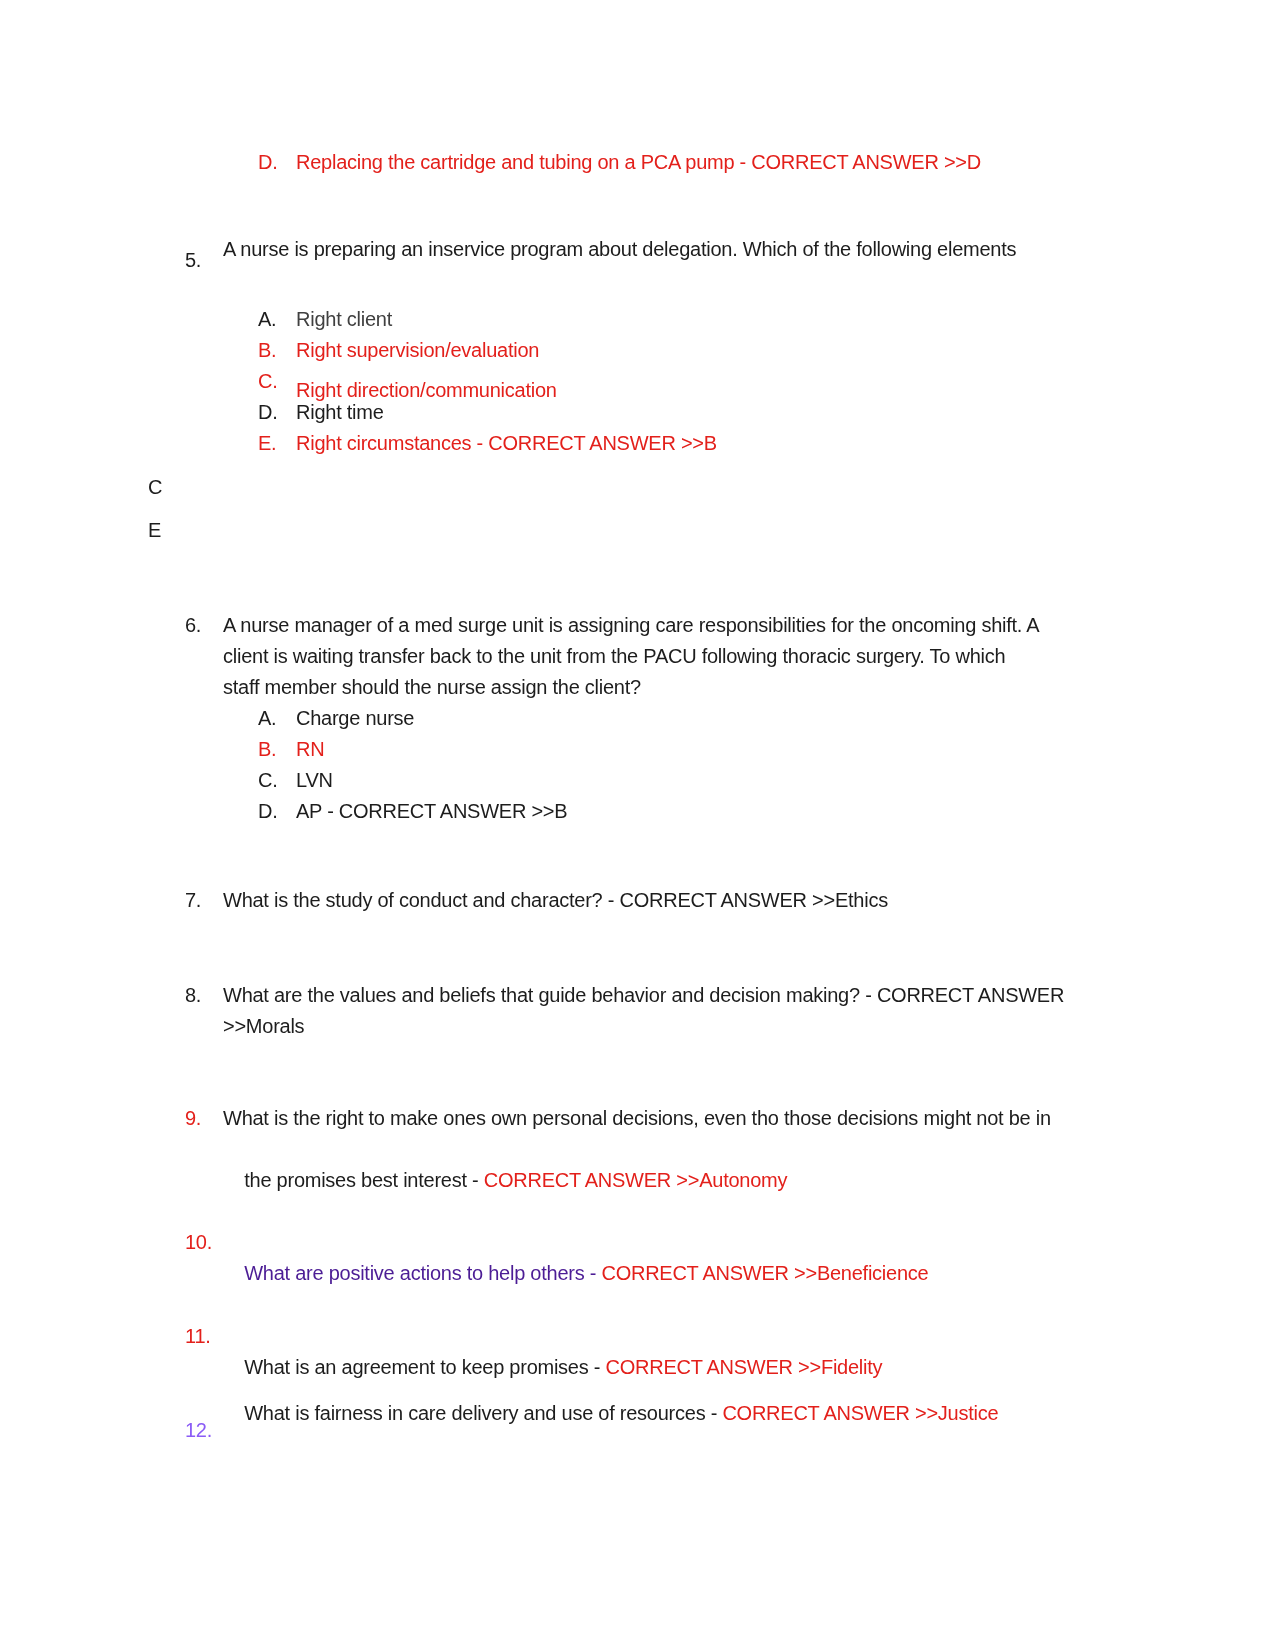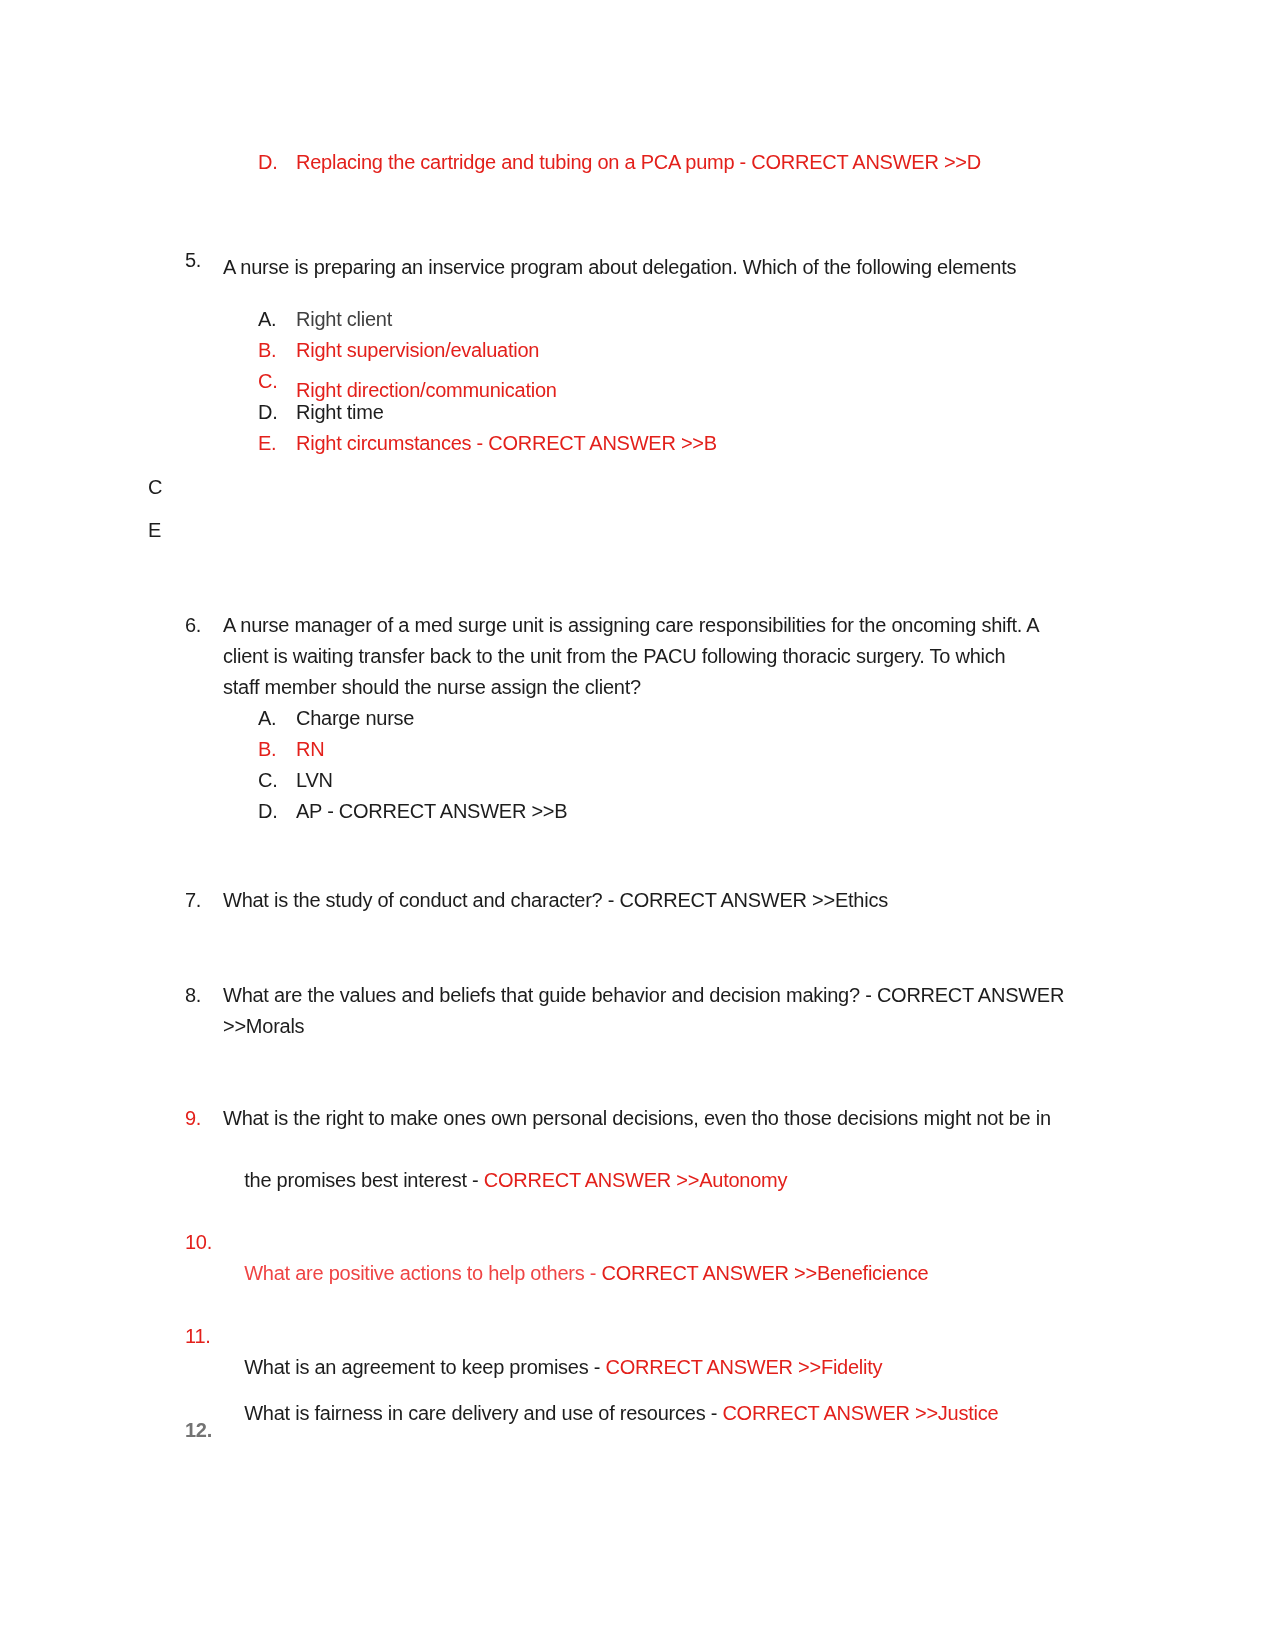--- a/index.html
+++ b/index.html
@@ -32,21 +32,21 @@
 </style>
 </head>
 <body>
 
 <div class="page">
 
   <span class="abs marker" style="top: 147px; color: rgb(227, 32, 27);">D.</span>
   <span class="abs otext" style="top: 147px; color: rgb(227, 32, 27);">Replacing the cartridge and tubing on a PCA pump - CORRECT ANSWER &gt;&gt;D</span>
 
   <span class="abs num" style="top: 245px; color: rgb(29, 29, 29);">5.</span>
-  <span class="abs qtext" style="top:252px">A nurse is preparing an inservice program about delegation. Which of the following elements</span>
+  <span class="abs qtext" style="top:234px">A nurse is preparing an inservice program about delegation. Which of the following elements</span>
 
   <span class="abs marker" style="top: 304px; color: rgb(29, 29, 29);">A.</span>
   <span class="abs otext" style="top: 304px; color: #404040;">Right client</span>
 
   <span class="abs marker" style="top: 335px; color: rgb(227, 32, 27);">B.</span>
   <span class="abs otext" style="top: 335px; color: rgb(227, 32, 27);">Right supervision/evaluation</span>
 
   <span class="abs marker" style="top: 366px; color: rgb(227, 32, 27);">C.</span>
   <span class="abs otext" style="top: 366px; color: rgb(227, 32, 27); margin-top: 9px;">Right direction/communication</span>
 
@@ -84,26 +84,26 @@
   <span class="abs qtext" style="top: 1011px; color: rgb(29, 29, 29);">&gt;&gt;Morals</span>
 
   <span class="abs num" style="top: 1103px; color: rgb(227, 32, 27);">9.</span>
   <span class="abs qtext" style="top: 1103px; color: rgb(29, 29, 29);">What is the right to make ones own personal decisions, even tho those decisions might not be in</span>
   <span class="abs qtext" style="top:1134px">
     <span class="seg" style="color: rgb(29, 29, 29);">the promises best interest - </span><span class="seg" style="color: rgb(227, 32, 27);">CORRECT ANSWER &gt;&gt;Autonomy</span>
   </span>
 
   <span class="abs num" style="top: 1227px; color: rgb(227, 32, 27);">10.</span>
   <span class="abs qtext" style="top:1227px">
-    <span class="seg" style="color: #ef4444; margin-top: 8px;">What are positive actions to help others - </span><span class="seg" style="color: rgb(227, 32, 27);">CORRECT ANSWER &gt;&gt;Beneficience</span>
+    <span class="seg" style="color: #4c1d95; margin-top: 8px;">What are positive actions to help others - </span><span class="seg" style="color: rgb(227, 32, 27);">CORRECT ANSWER &gt;&gt;Beneficience</span>
   </span>
 
   <span class="abs num" style="top: 1321px; color: rgb(227, 32, 27);">11.</span>
   <span class="abs qtext" style="top:1321px">
     <span class="seg" style="color: rgb(29, 29, 29);">What is an agreement to keep promises - </span><span class="seg" style="color: rgb(227, 32, 27);">CORRECT ANSWER &gt;&gt;Fidelity</span>
   </span>
 
-  <span class="abs num" style="top: 1415px; color: #737373; font-weight: bold;">12.</span>
+  <span class="abs num" style="top: 1415px; color: #8b5cf6;">12.</span>
   <span class="abs qtext" style="top:1367px">
     <span class="seg" style="color: rgb(29, 29, 29);">What is fairness in care delivery and use of resources - </span><span class="seg" style="color: rgb(227, 32, 27);">CORRECT ANSWER &gt;&gt;Justice</span>
   </span>
 
 </div>
 
 </body></html>

